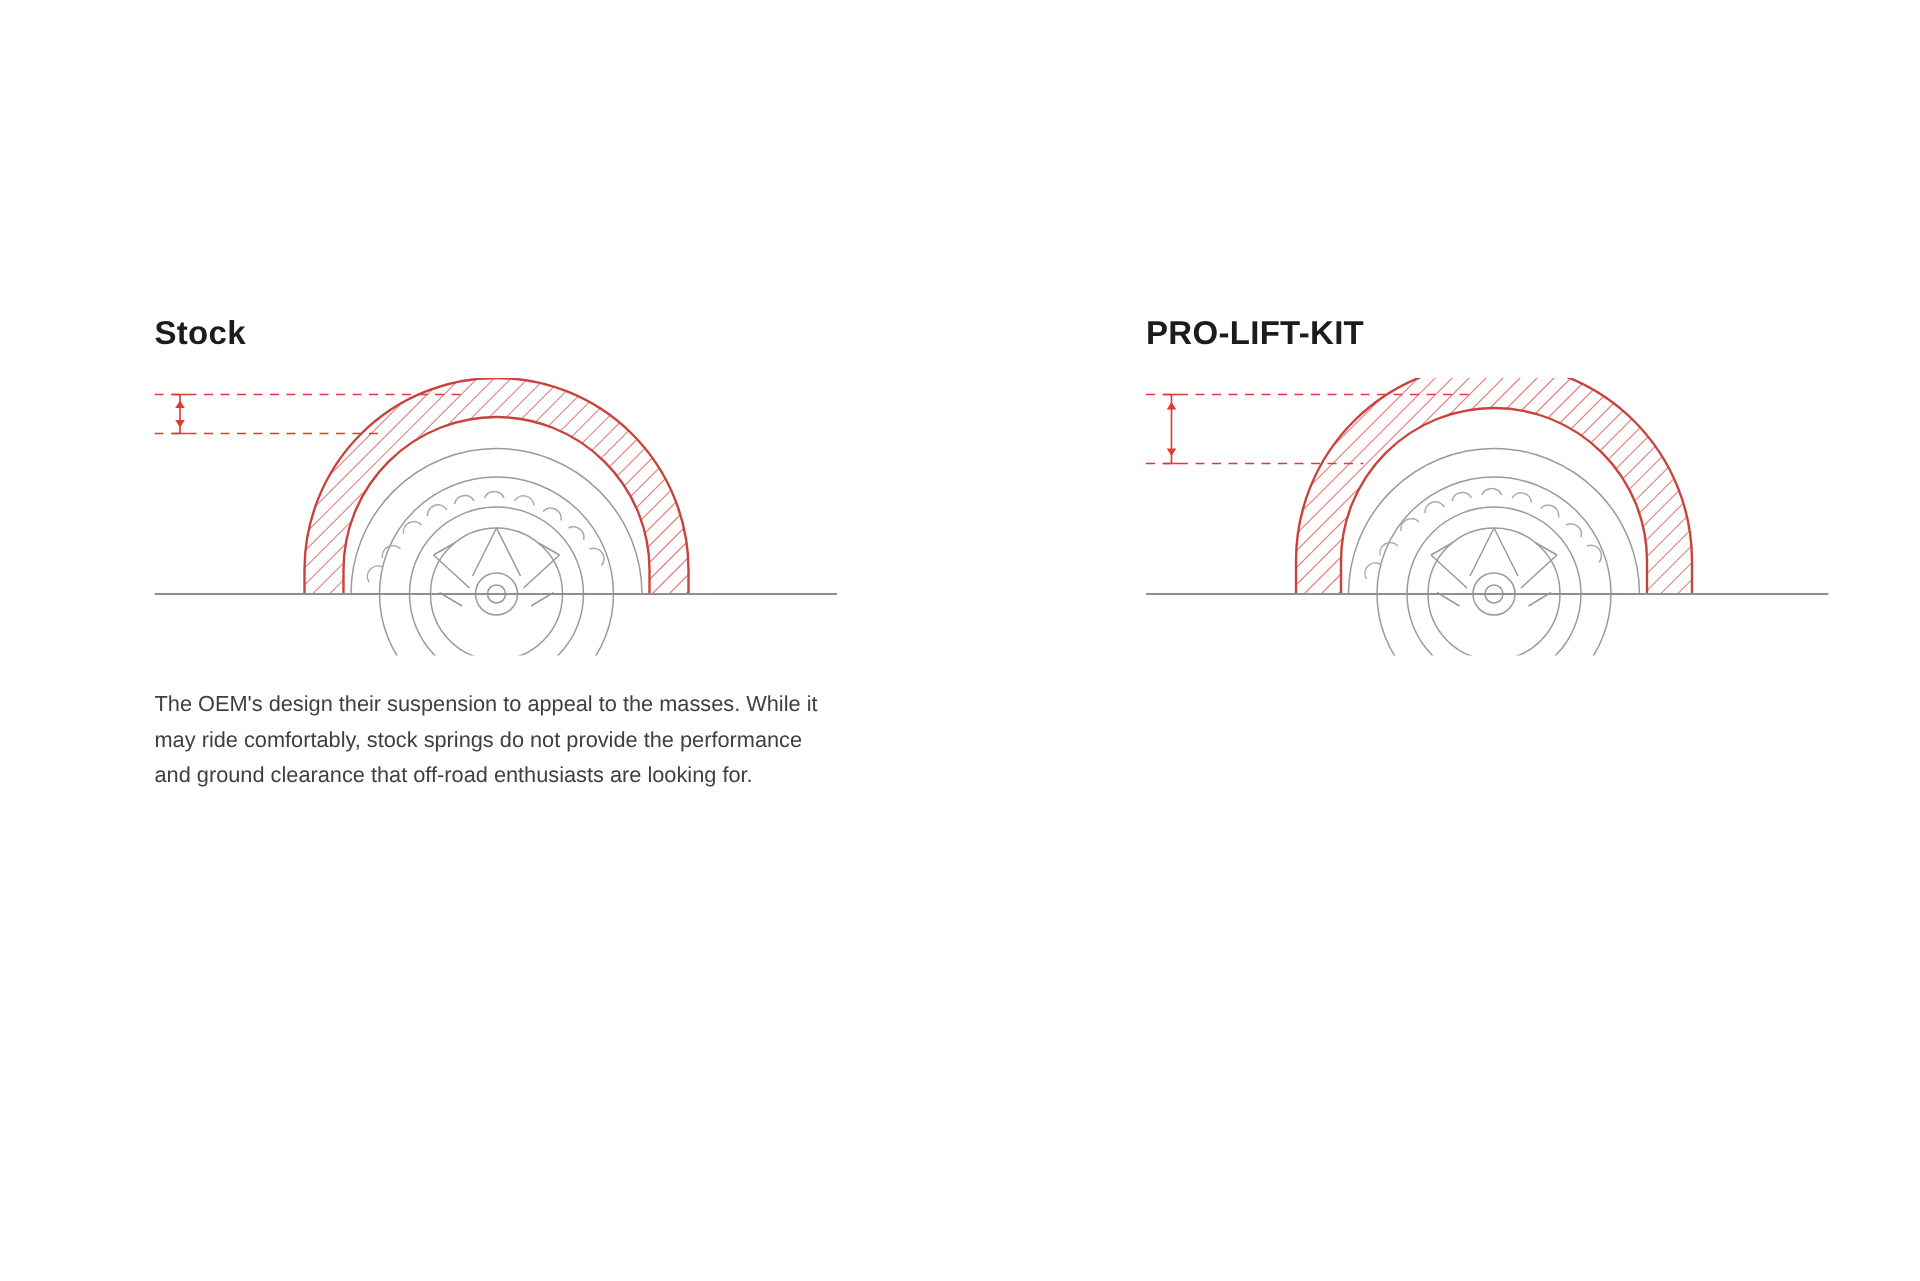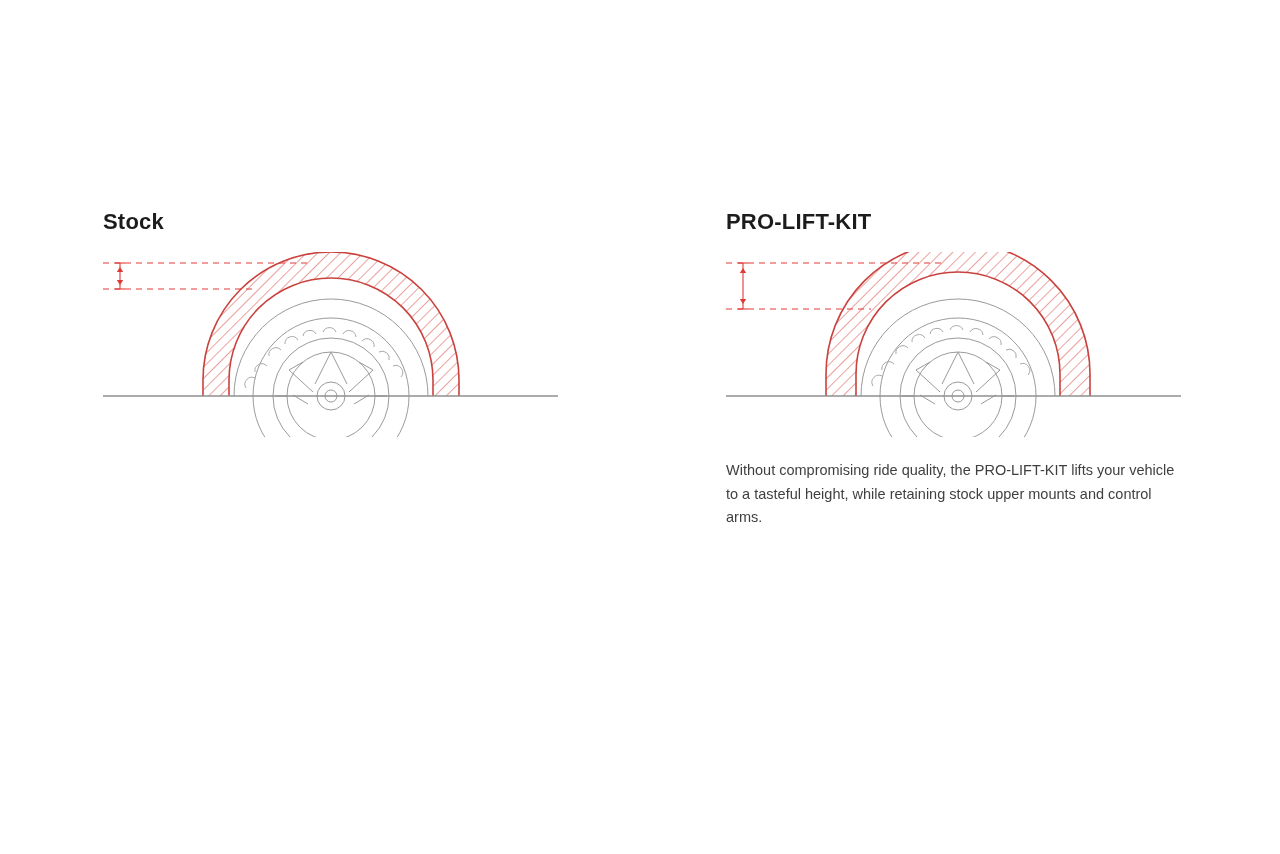--- a/index.html
+++ b/index.html
@@ -14,21 +14,21 @@
     font-family: "Liberation Sans", sans-serif;
     color: #2b2b2b;
     overflow: hidden;
   }
   .panel {
     position: absolute;
     top: 210px;
     width: 455px;
   }
   #panel-stock { left: 103px; }
-  #panel-lift  { left: 726px; }
+  #panel-lift  { left: 764px; }
 
   .panel-title {
     font-size: 22px;
     font-weight: bold;
     letter-spacing: 0.2px;
     color: #1c1c1c;
     margin: 0 0 18px 0;
     line-height: 1.1;
   }
 
@@ -108,20 +108,21 @@
         <line x1="0" y1="37" x2="150" y2="37" stroke-dasharray="6 5"></line>
         <line x1="17" y1="11" x2="17" y2="37"></line>
         <line x1="12" y1="11" x2="22" y2="11"></line>
         <line x1="12" y1="37" x2="22" y2="37"></line>
         <path d="M17 15 l-3.2 5 h6.4 z" fill="#e03a36" stroke="none"></path>
         <path d="M17 33 l-3.2 -5 h6.4 z" fill="#e03a36" stroke="none"></path>
       </g>
     </svg>
   </div>
 
+  <p class="caption">The OEM's design their suspension to appeal to the masses. While it may ride comfortably, stock springs do not provide the performance and ground clearance that off-road enthusiasts are looking for.</p>
 </div>
 
 <div class="panel" id="panel-lift">
   <h2 class="panel-title">PRO-LIFT-KIT</h2>
 
   <div class="figure">
     <svg width="455" height="185" viewBox="0 0 455 185" xmlns="http://www.w3.org/2000/svg">
       <defs>
         <pattern id="hatchLift" width="8" height="8" patternTransform="rotate(45)" patternUnits="userSpaceOnUse">
           <line x1="0" y1="0" x2="0" y2="8" stroke="#d9524d" stroke-width="1.1"></line>
@@ -172,14 +173,13 @@
         <line x1="0" y1="57" x2="145" y2="57" stroke-dasharray="6 5"></line>
         <line x1="17" y1="11" x2="17" y2="57"></line>
         <line x1="12" y1="11" x2="22" y2="11"></line>
         <line x1="12" y1="57" x2="22" y2="57"></line>
         <path d="M17 16 l-3.2 5 h6.4 z" fill="#e03a36" stroke="none"></path>
         <path d="M17 52 l-3.2 -5 h6.4 z" fill="#e03a36" stroke="none"></path>
       </g>
     </svg>
   </div>
 
-  <p class="caption">Without compromising ride quality, the PRO-LIFT-KIT lifts your vehicle to a tasteful height, while retaining stock upper mounts and control arms.</p>
 </div>
 
 </body></html>

